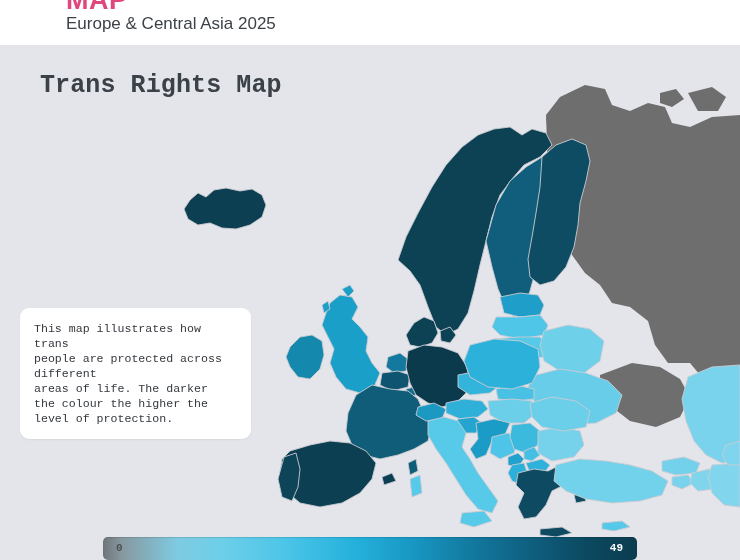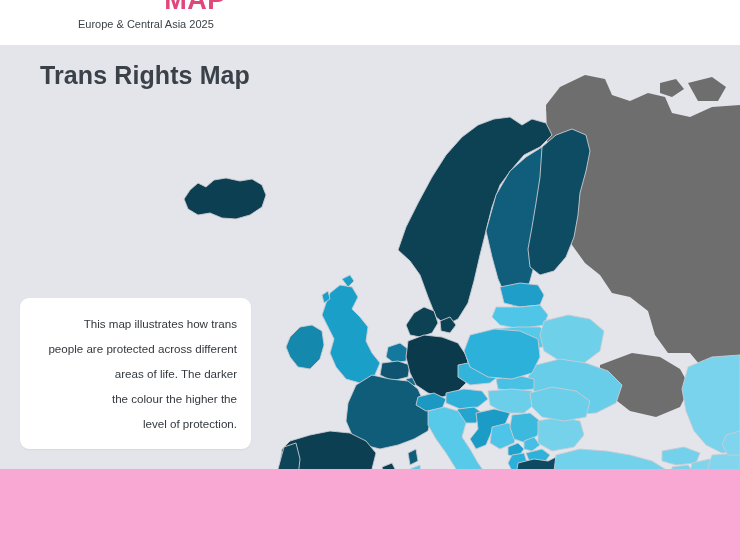--- a/index.html
+++ b/index.html
@@ -11,22 +11,21 @@
     height: 560px;
     overflow: hidden;
     font-family: "Liberation Sans", sans-serif;
     background: #e4e5ea;
   }
   #app {
     position: relative;
     width: 740px;
     height: 560px;
     overflow: hidden;
-    background: #f9a8d4;
-    text-align: right;
+    background: #a3a3a3;
   }
 
   
   .site-header {
     position: absolute;
     left: 0; top: 0;
     width: 740px;
     height: 45px;
     background: #ffffff;
     box-sizing: border-box;
@@ -40,36 +39,37 @@
   .brand-logo {
     font-size: 27px;
     font-weight: bold;
     letter-spacing: 0.5px;
     color: #e0477c;
     line-height: 28px;
     margin: 0;
     white-space: nowrap;
   }
   .brand-sub {
-    font-size: 11px;
+    font-size: 17px;
     color: #3d4248;
     line-height: 16px;
-    margin: 12px;
+    margin: 0;
     margin-top: 2px;
     white-space: nowrap;
   }
 
   
   .map-stage {
     position: absolute;
-    left: 0; top: 35px;
-    width: 740px;
-    height: 434px;
+    left: 0; top: 45px;
+    width: 740px;
+    height: 515px;
     background: #e4e5ea;
     overflow: hidden;
+    font-family: Liberation Mono, monospace;
   }
   .map-svg {
     position: absolute;
     left: 0; top: 0;
     width: 740px;
     height: 515px;
     display: block;
   }
 
   
@@ -95,21 +95,21 @@
     box-sizing: border-box;
     background: #ffffff;
     border-radius: 9px;
     padding: 13px 14px 13px 14px;
     z-index: 20;
     box-shadow: 0 1px 2px rgba(0,0,0,0.06);
   }
   .info-card p {
     margin: 0;
     font-size: 11.6px;
-    line-height: 25px;
+    line-height: 15px;
     color: #33383e;
     white-space: pre-line;
   }
 
   
   .legend {
     position: absolute;
     left: 103px;
     top: 492px;
     width: 534px;

